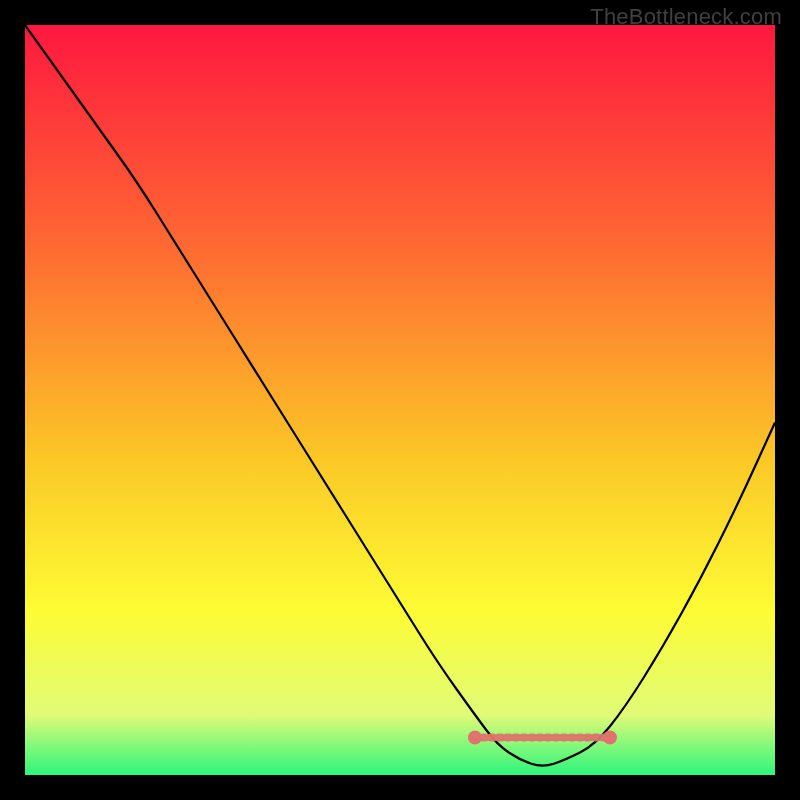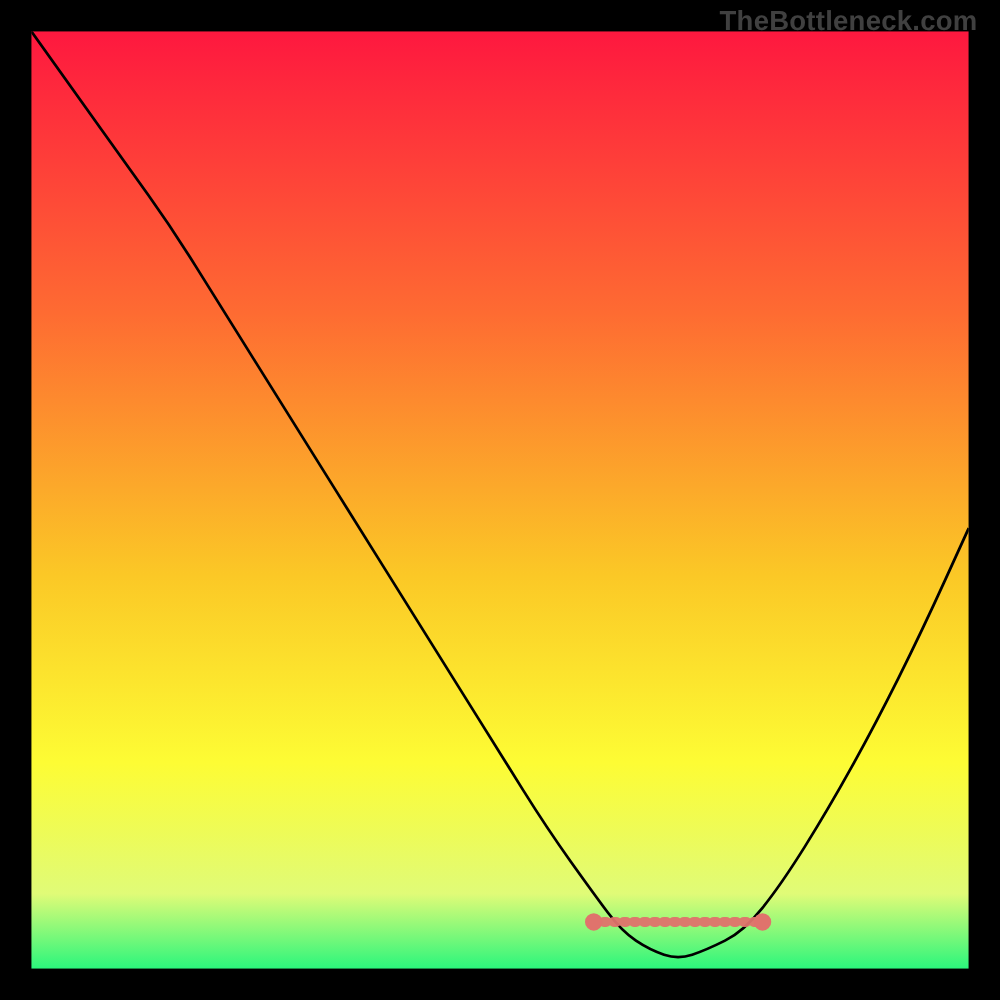--- a/index.html
+++ b/index.html
@@ -14,21 +14,21 @@
     position: relative;
     width: 800px;
     height: 800px;
   }
   .watermark {
     position: absolute;
     top: 4px;
     right: 18px;
     font-family: Arial, Helvetica, sans-serif;
     font-size: 22px;
-    font-weight: bold;
+    font-weight: normal;
     color: #404040;
     letter-spacing: 0.2px;
   }
   .plot {
     position: absolute;
     left: 25px;
     top: 25px;
     width: 750px;
     height: 750px;
   }

